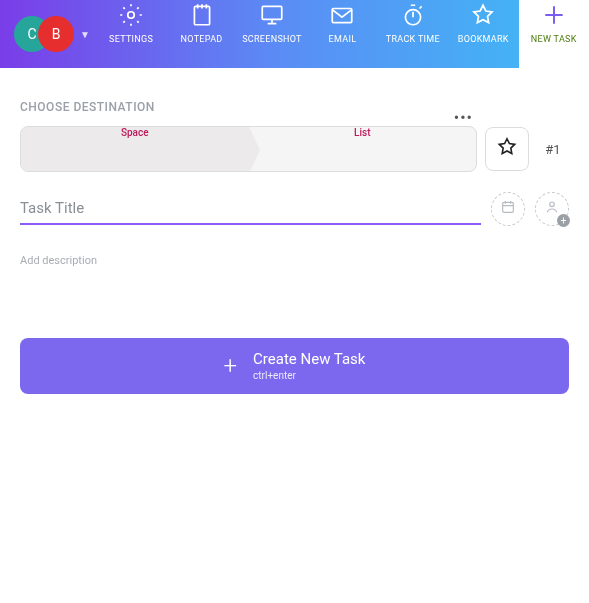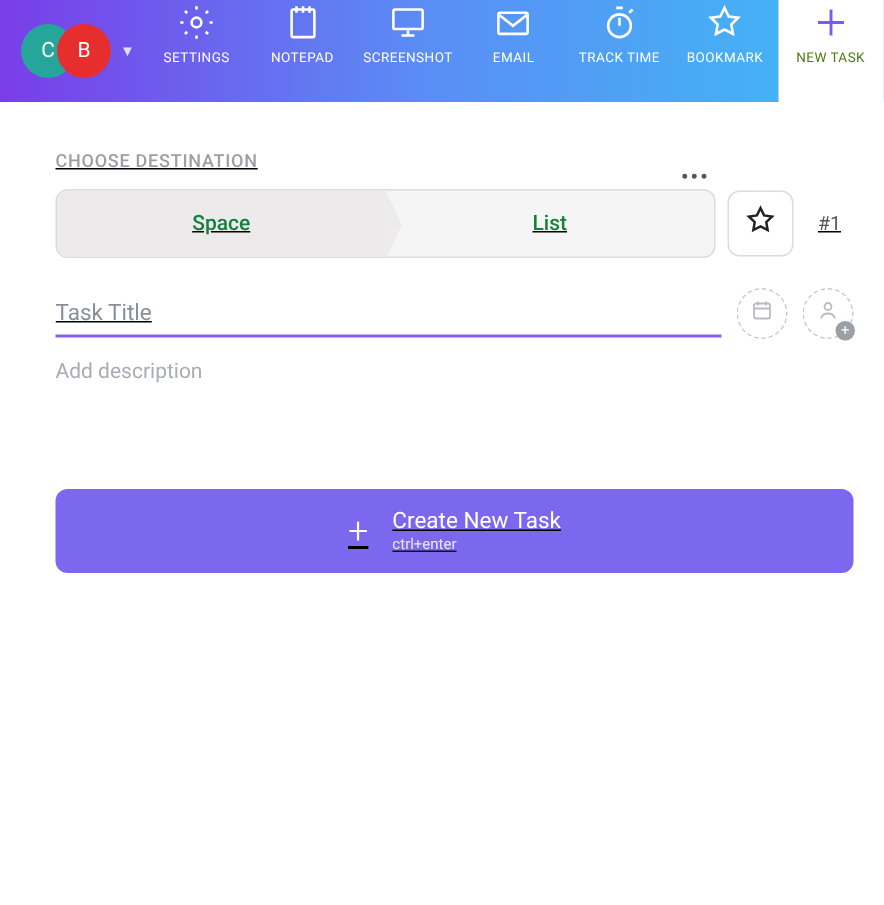--- a/index.html
+++ b/index.html
@@ -64,22 +64,21 @@
   }
   .top-item.active svg { stroke: #7a5cf0; }
   .icon-box {
     width: 30px;
     height: 30px;
     display: flex;
     align-items: center;
     justify-content: center;
   }
   .content {
-    padding: 32px 20px 0 37px;
-    text-decoration: underline;
+    padding: 32px 20px 0 20px;
   }
   .section-label {
     font-size: 12px;
     letter-spacing: 0.5px;
     color: #9aa0a6;
     font-weight: 500;
     margin-bottom: 12px;
   }
   .dest-row {
     display: flex;
@@ -101,25 +100,24 @@
     border-radius: 8px;
     overflow: hidden;
     background: #f5f5f5;
     height: 46px;
     flex: 1;
   }
   .seg-item {
     flex: 1;
     position: relative;
     display: flex;
-    align-items: center;
-    justify-content: center;
-    font-size: 14px;
+    justify-content: center;
+    font-size: 10px;
     font-weight: 500;
-    color: #15803d;
+    color: #be185d;
     cursor: pointer;
   }
   .seg-item.first {
     background: #eceaea;
   }
   .seg-item.first::after {
     content: "";
     position: absolute;
     right: -11px;
     top: 0;
@@ -188,23 +186,23 @@
     font-size: 10px;
     display: flex;
     align-items: center;
     justify-content: center;
     line-height: 1;
   }
   .desc-input {
     width: 100%;
     border: none;
     outline: none;
-    font-size: 14px;
+    font-size: 11px;
     color: #1d4ed8;
-    margin-top: 14px;
+    margin-top: 28px;
     background: transparent;
     font-family: inherit;
   }
   .desc-input::placeholder { color: #a8adb4; }
   .create-btn {
     margin-top: 70px;
     width: 100%;
     height: 56px;
     border-radius: 8px;
     border: none;

